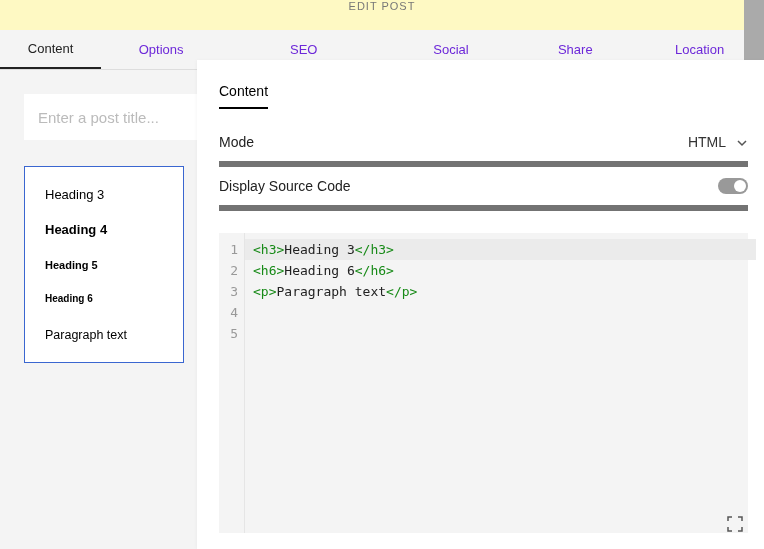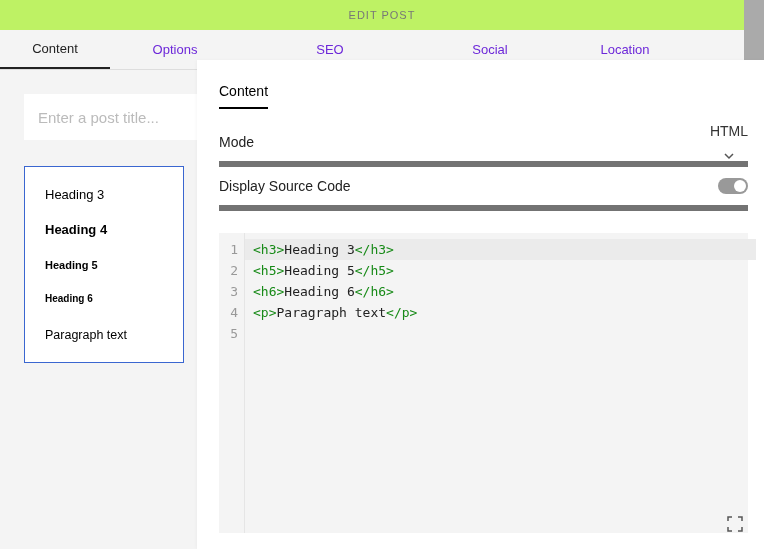--- a/index.html
+++ b/index.html
@@ -1,18 +1,18 @@
 <!DOCTYPE html>
 <html><head>
 <meta charset="utf-8">
 <style>
   * { box-sizing: border-box; margin: 0; padding: 0; }
   body { font-family: -apple-system, Helvetica, Arial, sans-serif; background: #f4f4f4; width: 764px; height: 549px; overflow: hidden; position: relative; }
   
-  .topbar { display: flex; align-items: center; height: 30px; background: #bef264; }
+  .topbar { display: flex; align-items: flex-start; height: 30px; background: #fef9c3; }
   .title { flex: 1; text-align: center; font-size: 11px; letter-spacing: 1px; color: #777; font-weight: 500; }
   .tabs { display: flex; height: 40px; border-bottom: 1px solid #ddd; background: #f4f4f4; }
   .tab { font-size: 13px; color: #6d28d9; display: flex; align-items: center; justify-content: center; cursor: pointer; }
   .tab.active { color: #222; border-bottom: 2px solid #222; }
   .tab:nth-child(1){width:110px;} .tab:nth-child(2){width:130px;} .tab:nth-child(3){width:180px;} .tab:nth-child(4){width:140px;} .tab:nth-child(5){width:130px;} .tab:nth-child(6){width:140px;}
   .sidebar-scroll { position: absolute; right: 0; top: 0; width: 20px; height: 70px; background: #aaa; }
   
   .canvas { padding: 24px; }
   .title-input { width: 100%; height: 46px; background: #fff; border: none; padding: 0 14px; font-size: 15px; color: #999; margin-bottom: 26px; }
   .title-input::placeholder { color: #bbb; }
@@ -20,21 +20,21 @@
   .preview-block h3 { font-size: 13px; font-weight: 400; margin-bottom: 20px; }
   .preview-block h4 { font-size: 13px; font-weight: 700; margin-bottom: 22px; }
   .preview-block h5 { font-size: 11px; font-weight: 700; margin-bottom: 22px; }
   .preview-block h6 { font-size: 10px; font-weight: 700; margin-bottom: 24px; }
   .preview-block p  { font-size: 12.5px; font-weight: 400; }
   
   .panel { position: absolute; top: 60px; left: 197px; width: 567px; height: 489px; background: #fff; box-shadow: -1px 0 3px rgba(0,0,0,0.03); padding: 22px 16px 12px 22px; }
   .panel-tab { display: inline-block; font-size: 14px; padding-bottom: 8px; border-bottom: 2px solid #000; }
   .field-row { display: flex; justify-content: space-between; align-items: center; height: 44px; border-bottom: 6px solid #737373; font-size: 14px; color: #222; }
   .field-row:first-of-type { margin-top: 14px; }
-  .mode-val { display: flex; align-items: center; gap: 10px; color: #333; flex-direction: column; }
+  .mode-val { display: flex; align-items: center; gap: 10px; color: #333; }
   .chevron-down { width: 12px; height: 12px; }
   .chevron-down svg { width: 12px; height: 12px; stroke: #555; }
   .toggle { width: 30px; height: 16px; border-radius: 10px; background: #999; position: relative; cursor: pointer; }
   .toggle .knob { position: absolute; right: 2px; top: 2px; width: 12px; height: 12px; border-radius: 50%; background: #fff; }
   
   .code { margin-top: 22px; height: 300px; background: #f4f4f4; display: flex; font-family: Menlo, Consolas, monospace; font-size: 13px; position: relative; }
   .gutter { width: 26px; background: #f4f4f4; border-right: 1px solid #e5e5e5; color: #999; text-align: right; padding: 6px 6px 0 0; }
   .gutter div { height: 21px; line-height: 21px; }
   .lines { flex: 1; padding: 6px 0 0 8px; position: relative; }
   .line { height: 21px; line-height: 21px; white-space: pre; }
@@ -50,20 +50,21 @@
 <div class="topbar">
   <div class="title">EDIT POST</div>
   <div class="sidebar-scroll"></div>
 </div>
 
 <div class="tabs">
   <div class="tab active">Content</div>
   <div class="tab">Options</div>
   <div class="tab">SEO</div>
   <div class="tab">Social</div>
+  <div class="tab">Share</div>
   <div class="tab">Location</div>
 </div>
 
 <div class="canvas">
   <input class="title-input" placeholder="Enter a post title..." style="">
   <div class="preview-block">
     <h3>Heading 3</h3>
     <h4>Heading 4</h4>
     <h5>Heading 5</h5>
     <h6>Heading 6</h6>
@@ -96,21 +97,20 @@
   <div class="code">
     <div class="gutter">
       <div>1</div>
       <div>2</div>
       <div>3</div>
       <div>4</div>
       <div>5</div>
     </div>
     <div class="lines" id="code-lines">
         <div class="line hl"><span class="tag">&lt;h3&gt;</span><span class="txt">Heading 3</span><span class="tag">&lt;/h3&gt;</span></div>
-        <div class="line"><span class="tag">&lt;h5&gt;</span><span class="txt">Heading 5</span><span class="tag">&lt;/h5&gt;</span></div>
         <div class="line"><span class="tag">&lt;h6&gt;</span><span class="txt">Heading 6</span><span class="tag">&lt;/h6&gt;</span></div>
         <div class="line"><span class="tag">&lt;p&gt;</span><span class="txt">Paragraph text</span><span class="tag">&lt;/p&gt;</span></div>
       </div>
   </div>
   
   <div class="expand">
     <svg viewBox="0 0 18 18">
         <path d="M2 6 V2 H6 M12 2 H16 V6 M16 12 V16 H12 M6 16 H2 V12" stroke-width="1.5"></path>
       </svg>
   </div>

